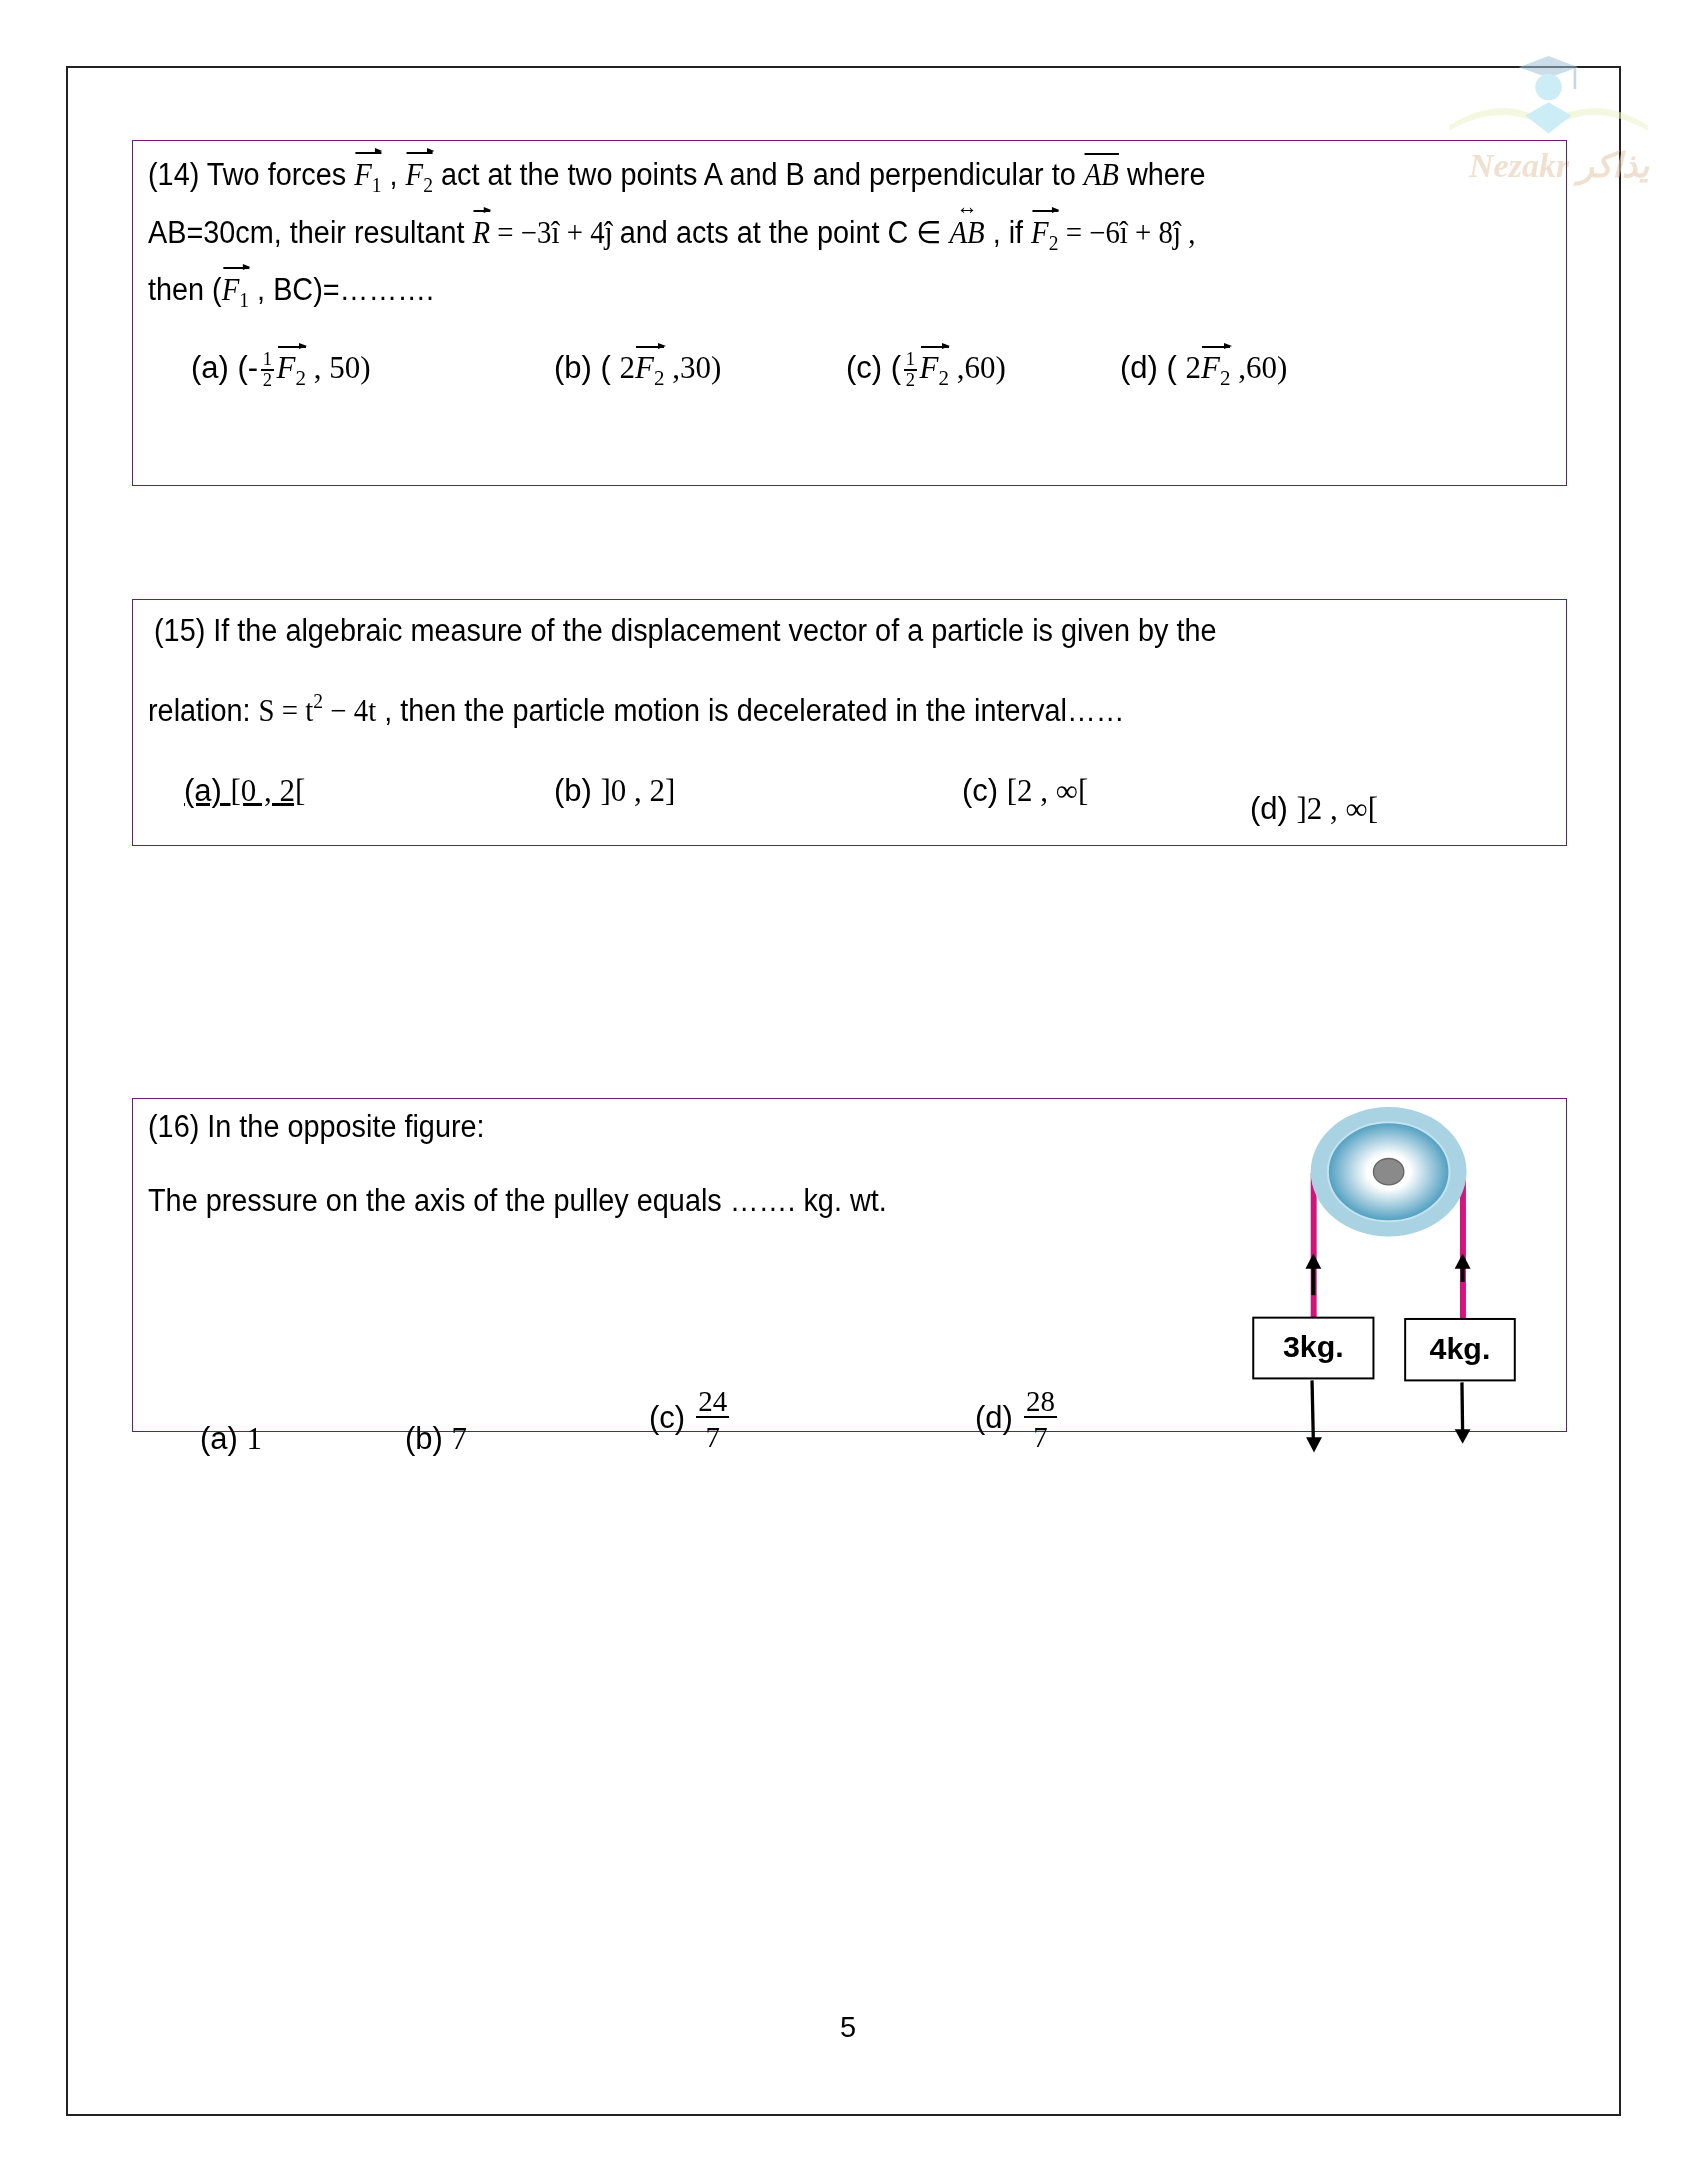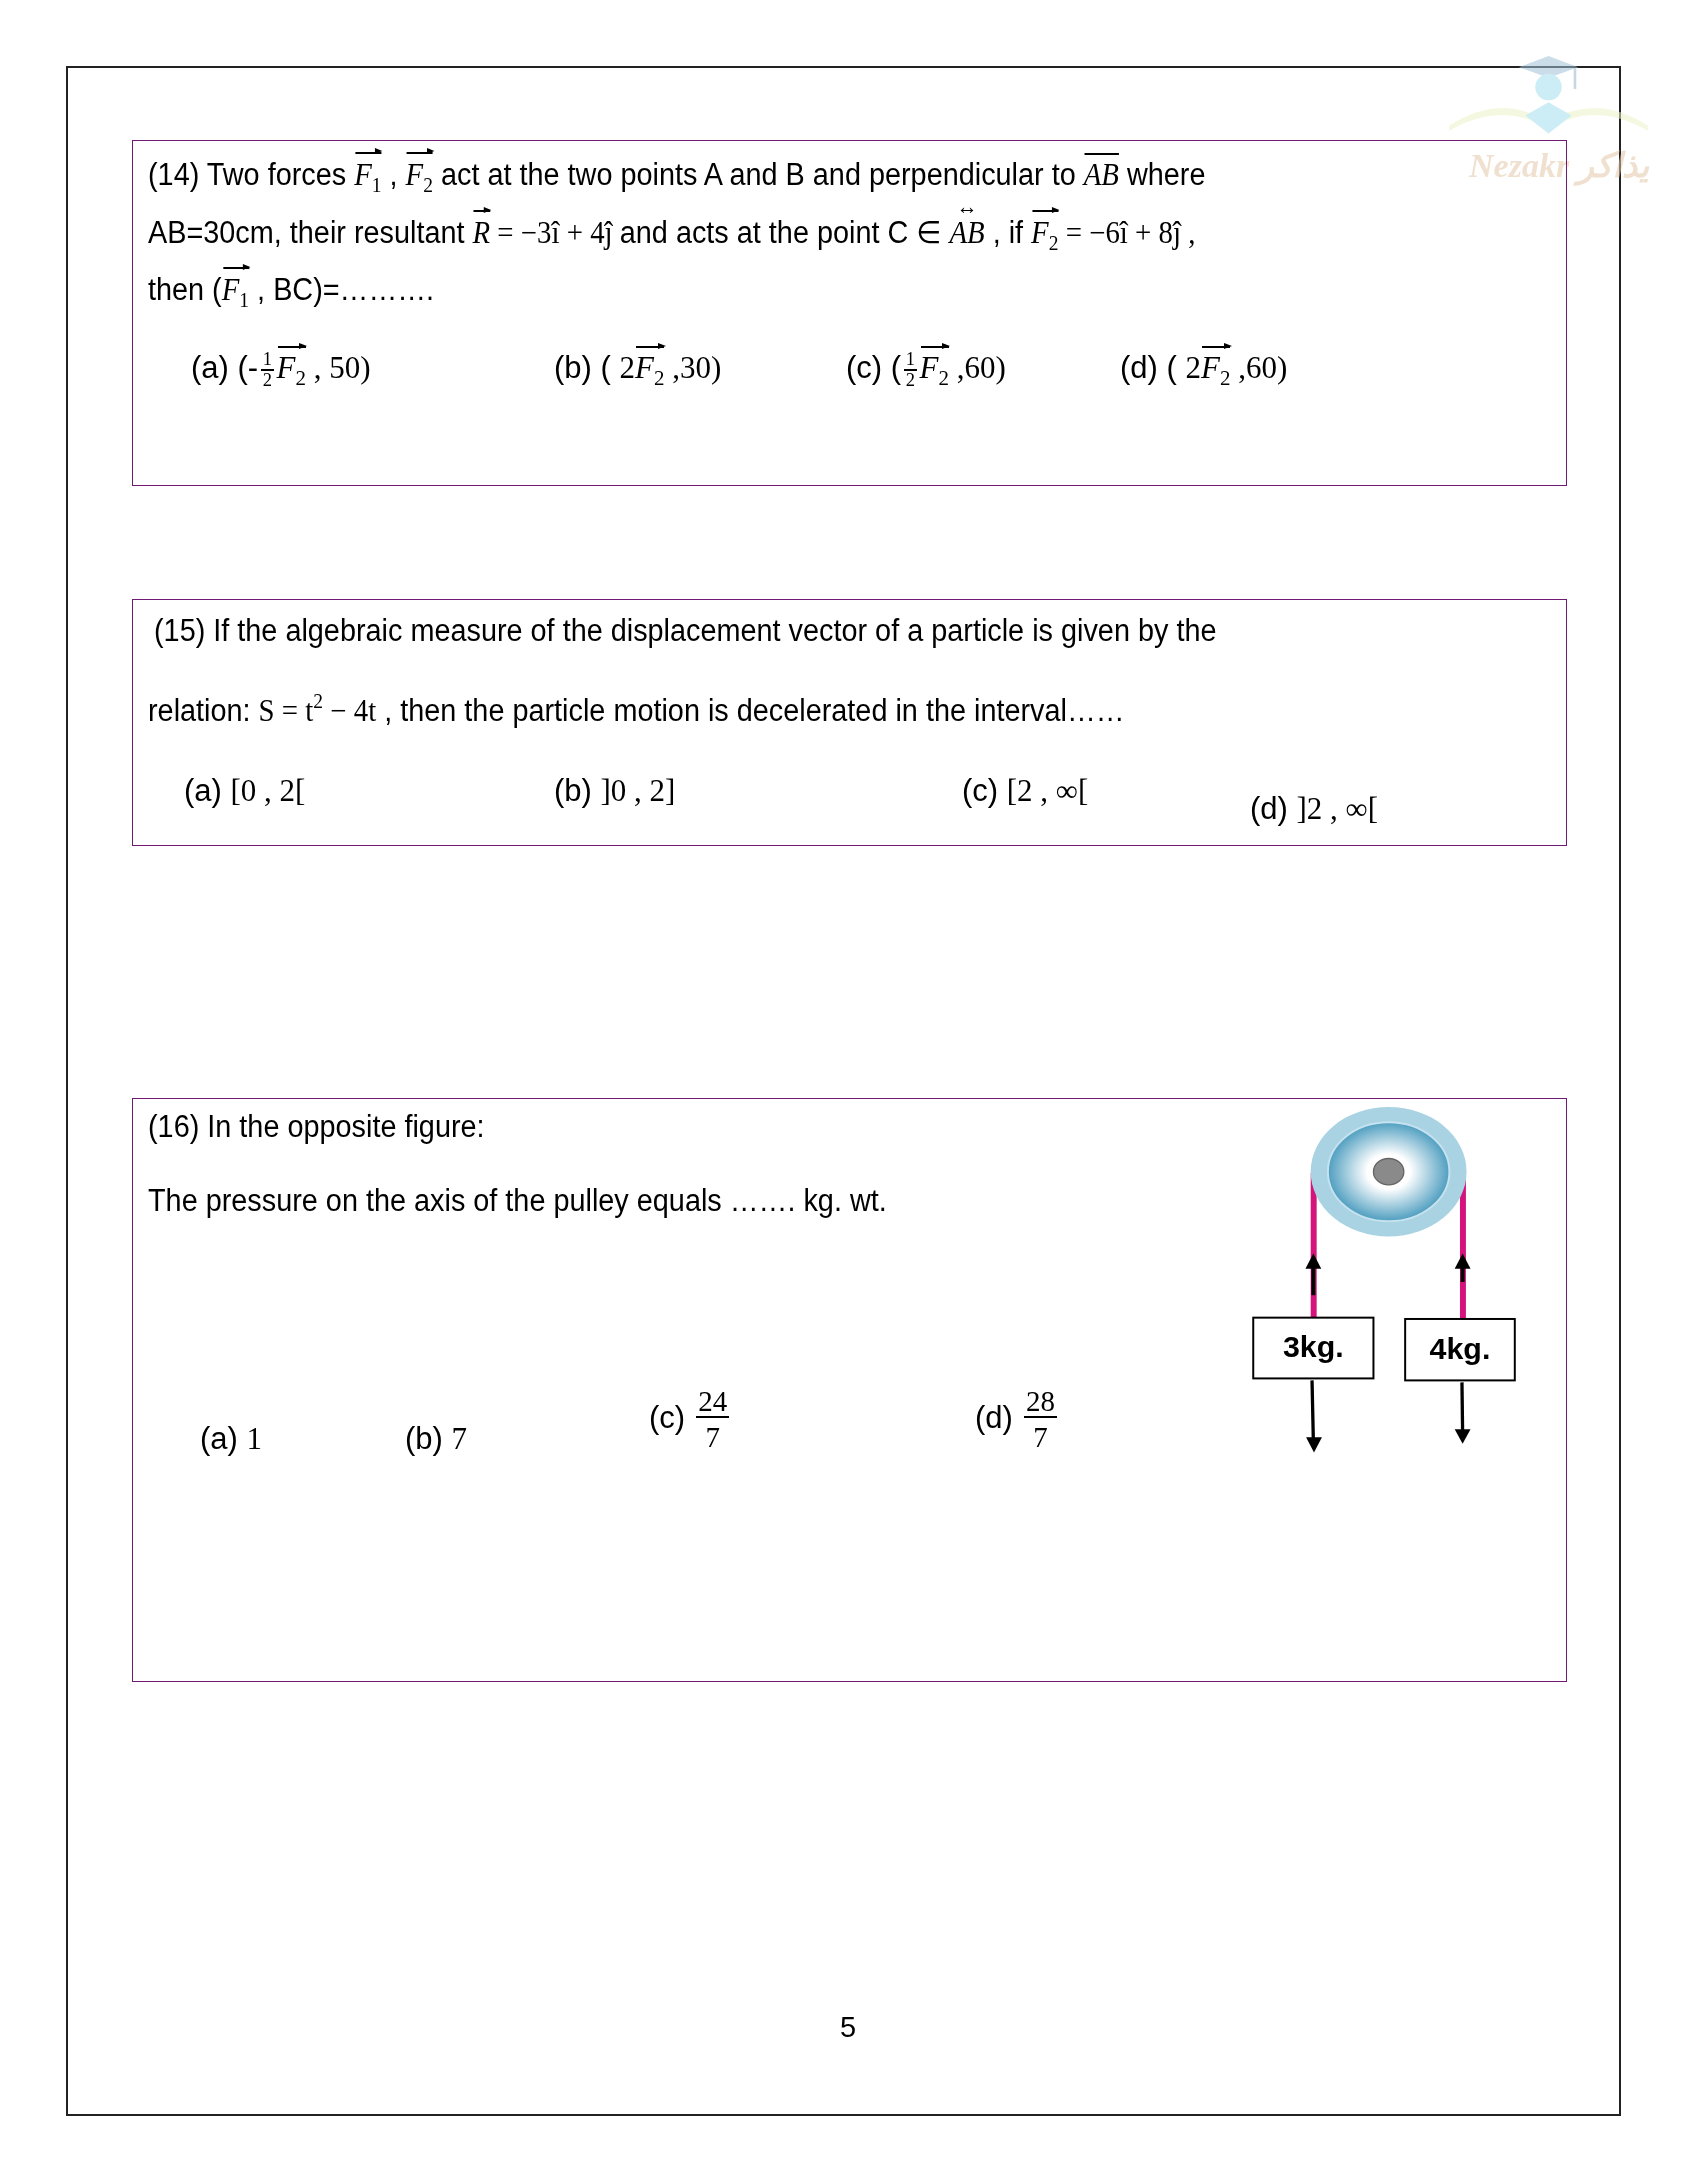--- a/index.html
+++ b/index.html
@@ -3,21 +3,21 @@
 <meta charset="utf-8">
 <style>
   html, body { margin: 0; padding: 0; background: #ffffff; }
   body { width: 1687px; height: 2183px; position: relative; overflow: hidden;
          font-family: "Liberation Sans", sans-serif; color: #000; }
   .page-border { position: absolute; left: 66px; top: 66px; width: 1555px; height: 2050px;
                  border: 2px solid #222; box-sizing: border-box; }
   .qbox { position: absolute; left: 132px; width: 1435px; border: 1px solid #701a75; box-sizing: border-box; }
   #q14 { top: 140px; height: 346px; }
   #q15 { top: 599px; height: 247px; }
-  #q16 { top: 1098px; height: 584px; }
+  #q16 { top: 1098px; height: 334px; }
   .line { position: absolute; white-space: nowrap; font-size: 31px; line-height: 37px;
           transform-origin: left center; }
   .math { font-family: "Liberation Serif", serif; }
   .mi { font-family: "Liberation Serif", serif; font-style: italic; }
   .vec { position: relative; display: inline-block; }
   .vec::before { content: ""; position: absolute; left: 1.3px; right: 0; top: -4px; border-top: 2px solid #000; }
   .vec::after { content: ""; position: absolute; right: -1.3px; top: -7.3px; width: 0; height: 0;
                 border-left: 8px solid #000; border-top: 3.3px solid transparent; border-bottom: 3.3px solid transparent; }
   .bar { position: relative; display: inline-block; }
   .bar::before { content: ""; position: absolute; left: 1.3px; right: 0; top: -2.6px; border-top: 2px solid #000; }
@@ -80,21 +80,21 @@
   <div class="opt" style="left:987px; top:209px;">
     <span>(d) ( </span><span class="math">2</span><span class="vec mi"><span>F</span><sub>2</sub></span><span class="math"> ,60)</span>
   </div>
 </section>
 
 <section class="qbox" id="q15">
   <div class="line" style="left:21px; top:12px; transform:scaleX(0.93);">(15) If the algebraic measure of the displacement vector of a particle is given by the</div>
   <div class="line" style="left:14.6px; top:83px; transform:scaleX(0.93);">
     <span>relation: </span><span class="math">S = </span><span class="math">t</span><sup class="math">2</sup><span class="math"> − 4t</span><span> , then the particle motion is decelerated in the interval……</span>
   </div>
-  <div class="opt" style="left:51px; top:173px;"><span>(a) </span><span class="math"> [0 , 2[</span></div>
+  <div class="opt" style="left:51px; top:173px;text-decoration:underline;"><span>(a) </span><span class="math"> [0 , 2[</span></div>
   <div class="opt" style="left:421px; top:173px;"><span>(b) </span><span class="math"> ]0 , 2]</span></div>
   <div class="opt" style="left:829px; top:173px;"><span>(c) </span><span class="math">[2 , ∞[</span></div>
   <div class="opt" style="left:1117px; top:173px;margin-top:18px;"><span>(d) </span><span class="math">]2 , ∞[</span></div>
 </section>
 
 <section class="qbox" id="q16">
   <div class="line" style="left:14.6px; top:9.3px; transform:scaleX(0.93);">(16) In the opposite figure:</div>
   <div class="line" style="left:14.6px; top:83px; transform:scaleX(0.93);">The pressure on the axis of the pulley equals ……. kg. wt.</div>
 
   <div class="opt" style="left:67px; top:322px;"><span>(a) </span><span class="math"> 1</span></div>

